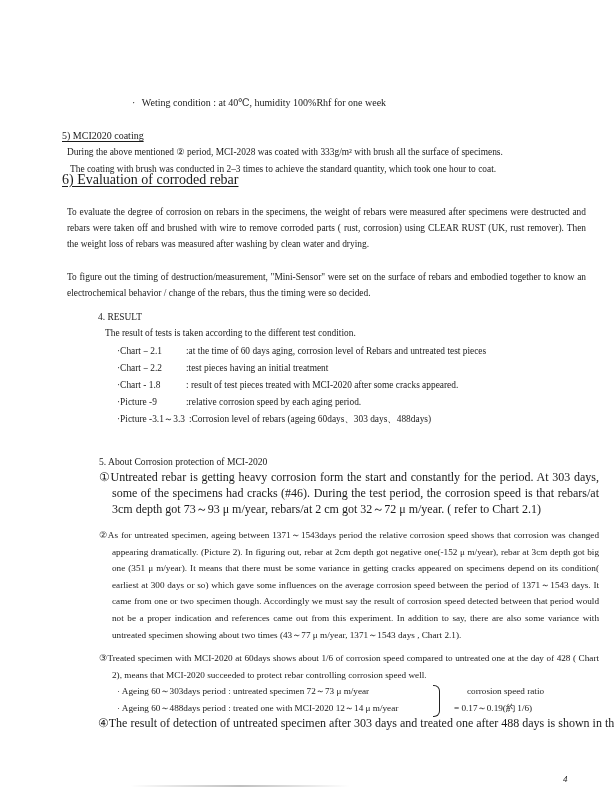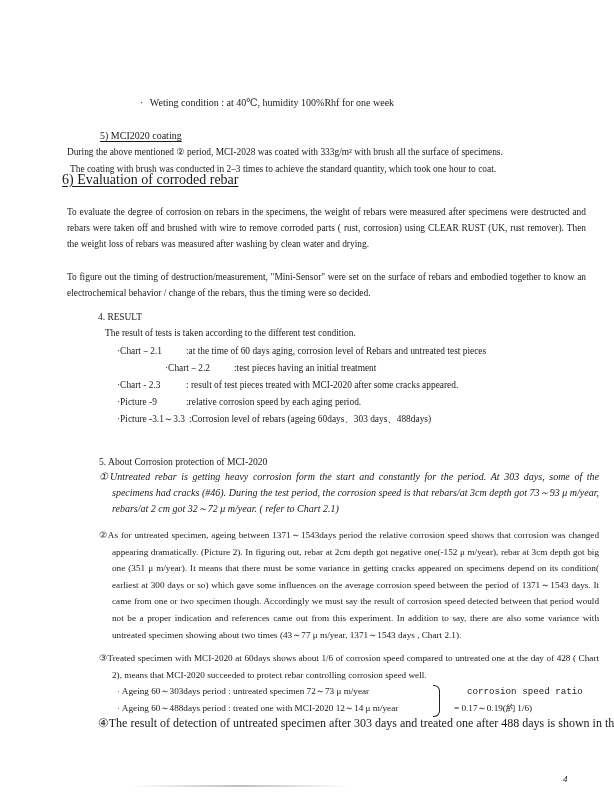--- a/index.html
+++ b/index.html
@@ -22,75 +22,75 @@
   .list-row { position: absolute; white-space: nowrap; }
   .list-row .lbl { display: inline-block; width: 69px; }
   .scan-shadow {
     position: absolute; left: 130px; top: 785px; width: 220px; height: 2px;
     background: linear-gradient(90deg, rgba(0,0,0,0), rgba(0,0,0,0.25), rgba(0,0,0,0));
   }
 </style>
 </head>
 <body>
 
-<div class="abs" style="left:140px; top:95px; font-size:10px;">
+<div class="abs" style="left:132px; top:95px; font-size:10px;">
   <span>·</span>
   <span style="margin-left:4px;">Weting condition : at 40℃,  humidity 100%Rhf for one week</span>
 </div>
 
-<div class="abs heading-u" style="left:62px; top:128px; font-size:10px;margin-left:38px;">5)  MCI2020 coating</div>
+<div class="abs heading-u" style="left:62px; top:128px; font-size:10px;">5)  MCI2020 coating</div>
 <div class="abs" style="left:67px; top:145px; font-size:9.4px;">During the above mentioned  ②  period, MCI-2028 was coated with 333g/m²   with brush all the surface of specimens.</div>
 <div class="abs" style="left:70px; top:162px; font-size:9.4px;">The coating with brush was conducted in 2–3 times to achieve the standard quantity, which took one hour to coat.</div>
 
 <div class="abs heading-u" style="left:62px; top:172px; font-size:14px;">6)  Evaluation of corroded rebar</div>
 <div class="para" style="left:67px; top:204px; width:519px; font-size:9.4px; line-height:16.2px; text-indent:0; padding-left:0;">
   <span>To evaluate the degree of corrosion on rebars in the specimens, the weight of rebars were measured after specimens were destructed and rebars were taken off and brushed with wire to remove corroded parts ( rust, corrosion) using CLEAR RUST (UK, rust remover).   Then the weight loss of rebars was measured after washing by clean water and drying.</span>
 </div>
 <div class="para" style="left:67px; top:269px; width:519px; font-size:9.4px; line-height:16.2px;">
   <span>To figure out the timing of destruction/measurement, "Mini-Sensor" were set on the surface of rebars and embodied together to know an electrochemical behavior / change of the rebars, thus the timing were so decided.</span>
 </div>
 
 <div class="abs sans" style="left:98px; top:310px; font-size:9.4px;">4. RESULT</div>
 <div class="abs" style="left:105px; top:326px; font-size:9.4px;">The result of tests is taken according to the different test condition.</div>
 
 <div class="list-row" style="left:117px; top:344px; font-size:9.4px;">
   <span class="lbl">·Chart－2.1</span><span>:at the time of 60 days aging, corrosion level of Rebars and untreated test pieces</span>
 </div>
-<div class="list-row" style="left:117px; top:361px; font-size:9.4px;margin-left:48px;">
+<div class="list-row" style="left:117px; top:361px; font-size:9.4px;">
   <span class="lbl">·Chart－2.2</span><span>:test pieces having an initial treatment</span>
 </div>
 <div class="list-row" style="left:117px; top:378px; font-size:9.4px;">
-  <span class="lbl">·Chart - 2.3</span><span>:  result of test pieces treated with MCI-2020 after some cracks appeared.</span>
+  <span class="lbl">·Chart - 1.8</span><span>:  result of test pieces treated with MCI-2020 after some cracks appeared.</span>
 </div>
 <div class="list-row" style="left:117px; top:395px; font-size:9.4px;">
   <span class="lbl">·Picture -9</span><span>:relative corrosion speed by each aging period.</span>
 </div>
 <div class="list-row" style="left:117px; top:412px; font-size:9.4px;">
   <span style="margin-right:4px;margin-top:19px;">·Picture -3.1～3.3</span><span>:Corrosion level of rebars  (ageing 60days、303 days、488days)</span>
 </div>
 
 <div class="abs sans" style="left:99px; top:454px; font-size:9.6px;">5. About Corrosion protection of MCI-2020</div>
 
-<div class="para" style="left:99px; top:469px; width:487px; font-size:10px; line-height:16.2px; padding-left:13px; text-indent:-13px;font-style:italic;">
+<div class="para" style="left:99px; top:469px; width:487px; font-size:12px; line-height:16.2px; padding-left:13px; text-indent:-13px;">
   <span>①Untreated rebar is getting heavy corrosion form the start and constantly for the period.   At 303 days, some of the specimens had cracks (#46).   During the test period, the corrosion speed is that rebars/at 3cm depth got 73～93 μ m/year, rebars/at 2 cm got 32～72 μ m/year. ( refer to Chart 2.1)</span>
 </div>
 
 <div class="para" style="left:99px; top:527px; width:487px; font-size:9.2px; line-height:16.6px; padding-left:13px; text-indent:-13px;">
   <span>②As for untreated specimen, ageing between 1371～1543days period the relative corrosion speed shows that corrosion was changed appearing dramatically. (Picture 2).   In figuring out, rebar at 2cm depth got negative one(-152 μ m/year), rebar at 3cm depth got big one (351 μ m/year).   It means that there must be some variance in getting cracks appeared on specimens depend on its condition( earliest at 300 days or so) which gave some influences on the average corrosion speed between the period of 1371～1543 days. It came from one or two specimen though. Accordingly we must say the result of corrosion speed detected between that period would not be a proper indication and references came out from this experiment.   In addition to say, there are also some variance with untreated specimen showing about two times (43～77 μ m/year, 1371～1543 days , Chart 2.1).</span>
 </div>
 
 <div class="para" style="left:99px; top:650px; width:487px; font-size:9.2px; line-height:16.6px; padding-left:13px; text-indent:-13px;">
   <span>③Treated specimen with MCI-2020 at 60days shows about 1/6 of corrosion speed compared to untreated one at the day of 428 ( Chart 2), means that MCI-2020 succeeded to protect rebar controlling corrosion speed well.</span>
 </div>
 
 <div class="abs" style="left:117px; top:684px; font-size:9.2px;">·  Ageing 60～303days period  :  untreated specimen   72～73 μ m/year</div>
 <div class="abs" style="left:117px; top:701px; font-size:9.2px;">·  Ageing 60～488days period  :  treated one with MCI-2020   12～14 μ m/year</div>
 
 <div class="bracket" style="left:433px; top:685px; height:30px;"></div>
 
-<div class="abs" style="left:467px; top:684px; font-size:9.2px;font-family:Liberation Mono, monospace;">corrosion speed ratio</div>
+<div class="abs" style="left:467px; top:684px; font-size:9.2px;">corrosion speed ratio</div>
 <div class="abs" style="left:454px; top:701px; font-size:9.2px;">= 0.17～0.19(約 1/6)</div>
 
 <div class="abs" style="left:98px; top:716px; font-size:12px;">④The result of detection of untreated specimen after 303 days and treated one after 488 days is shown in the Chart 2</div>
 
 <div class="abs" style="left:563px; top:772px; font-size:9px; font-style:italic;">4</div>
 
 <div class="scan-shadow"></div>
 
 </body></html>

